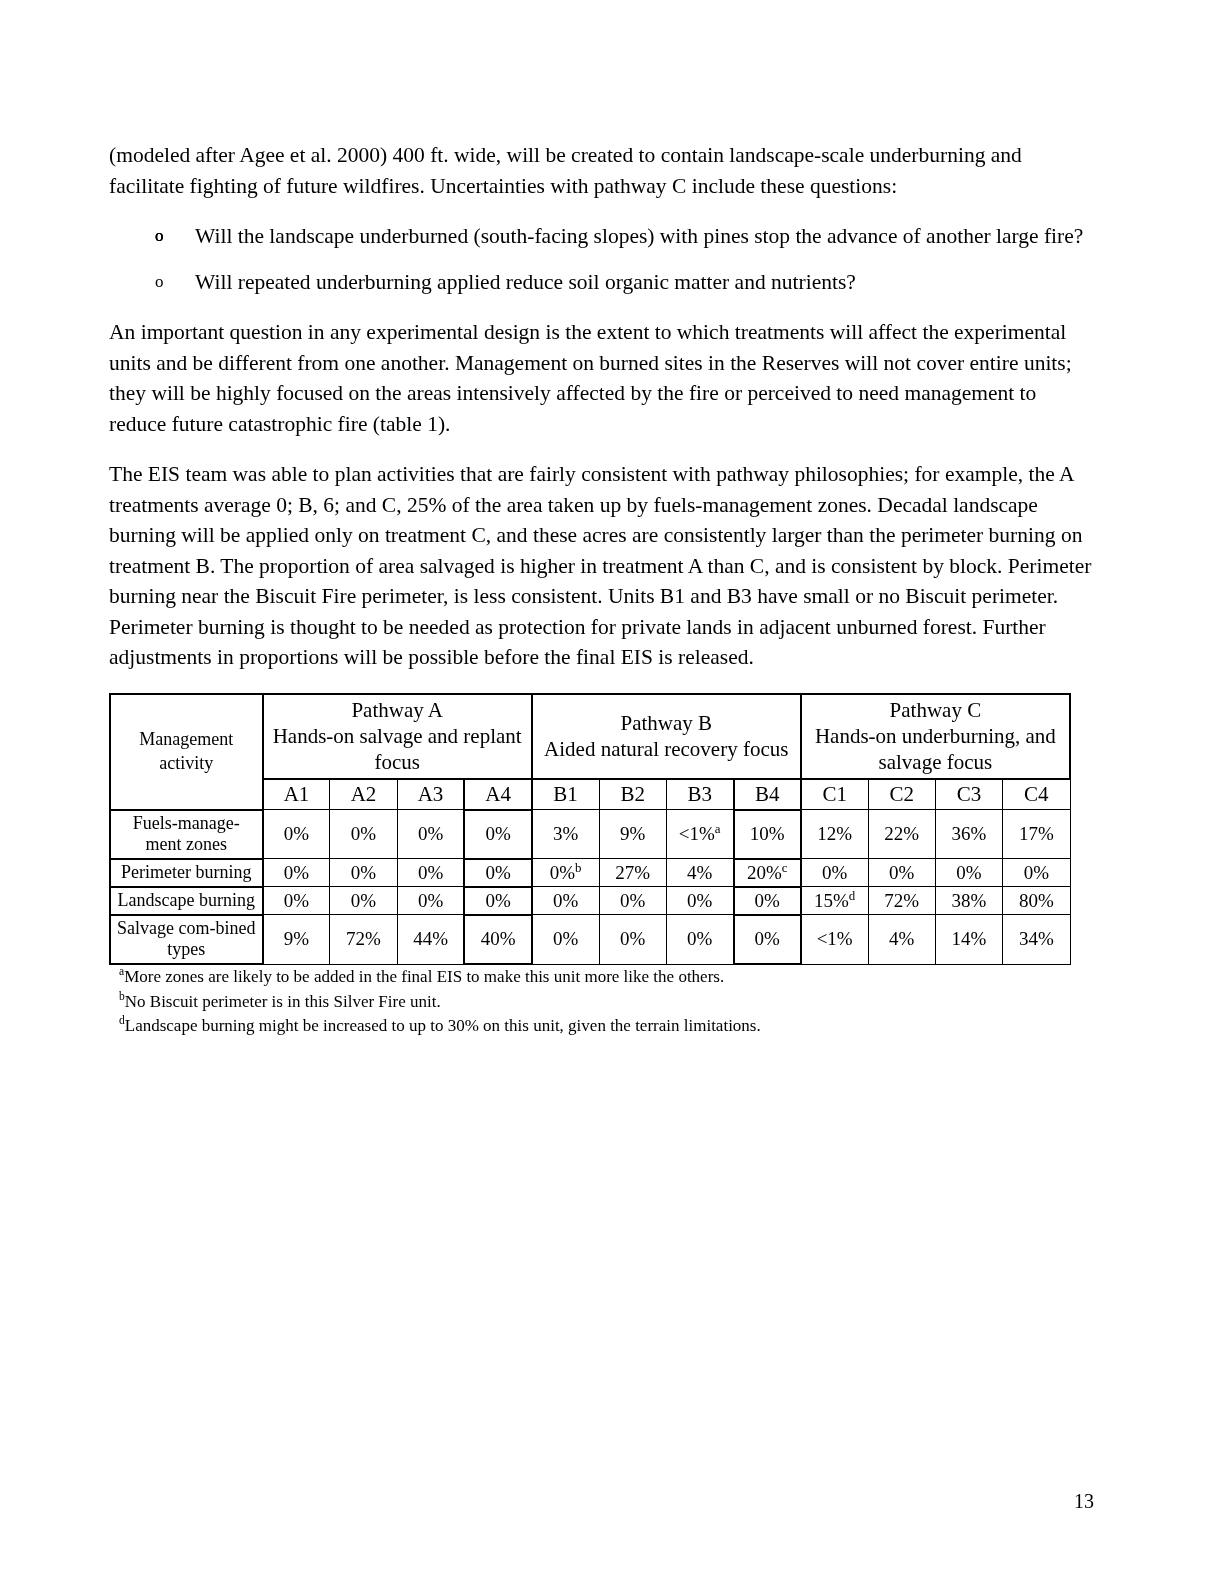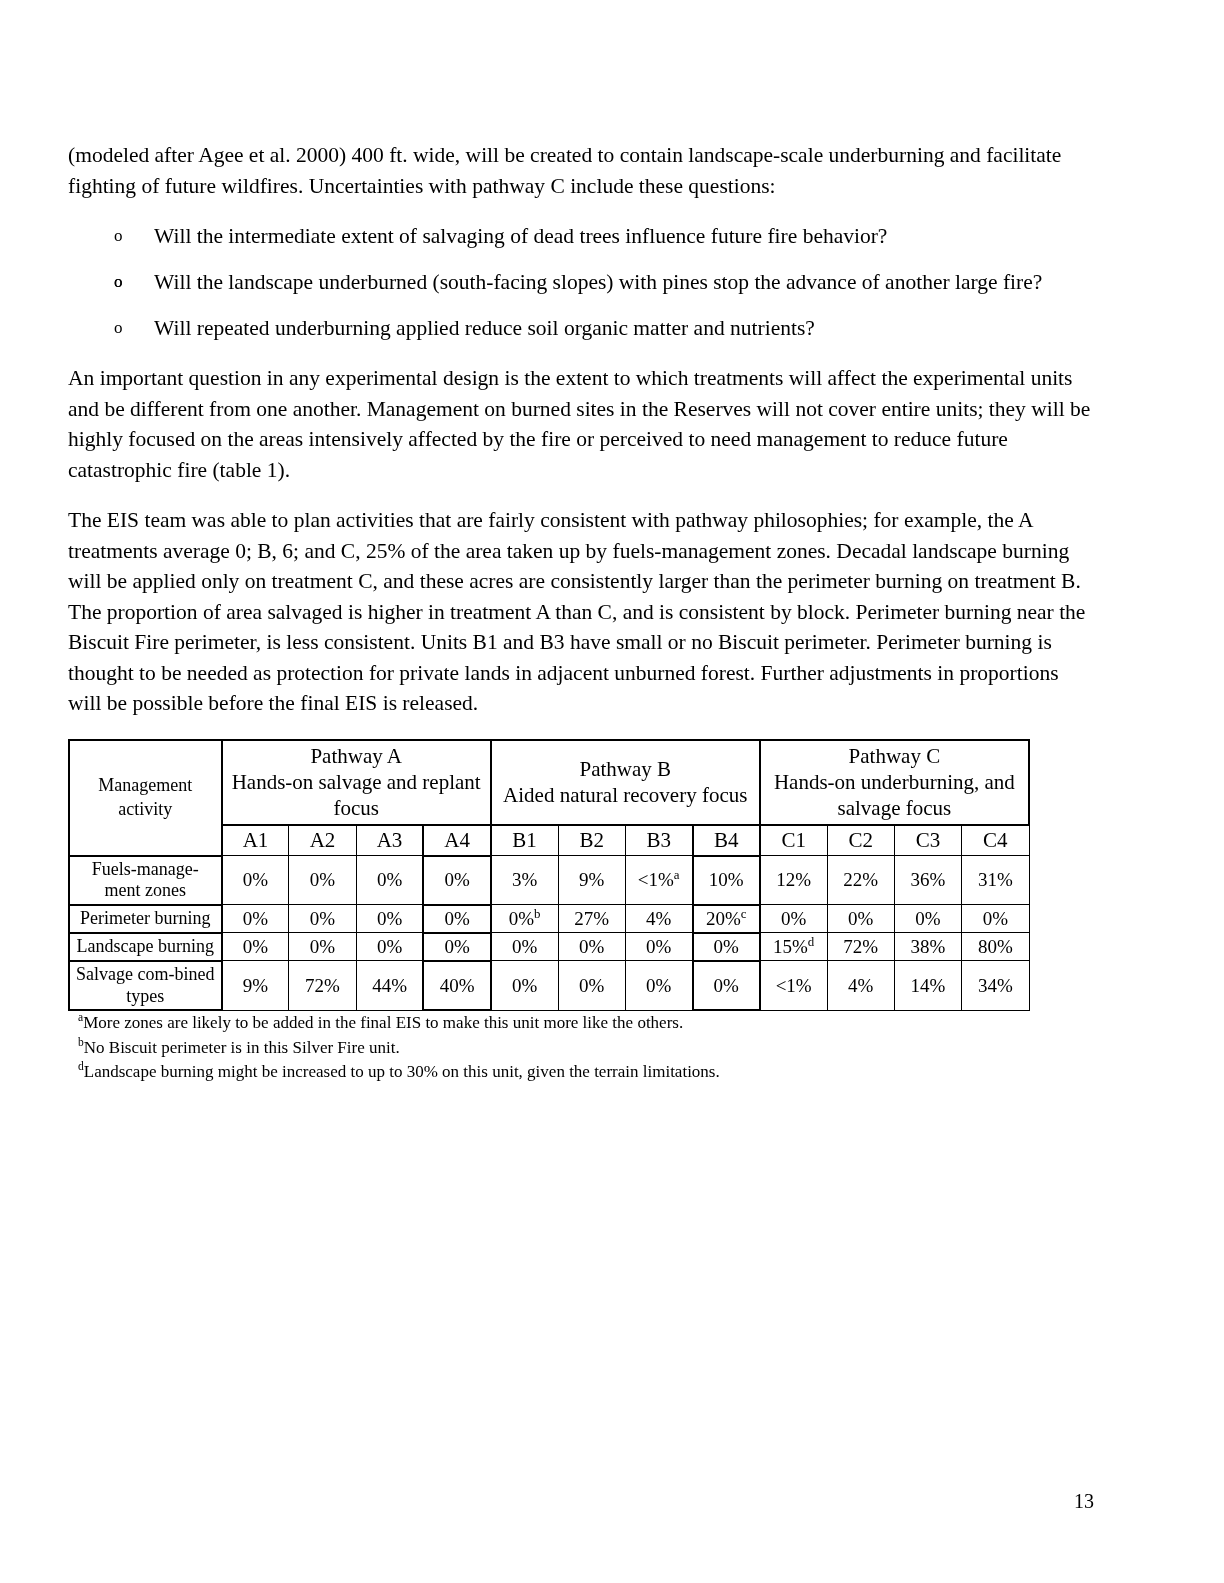--- a/index.html
+++ b/index.html
@@ -13,21 +13,21 @@
     position: relative;
     font-family: "Liberation Serif", serif;
     color: #000000;
   }
   .page {
     position: absolute;
     left: 0; top: 0;
     width: 1224px;
     height: 1583px;
     box-sizing: border-box;
-    padding: 140px 130px 40px 68px;
+    padding: 140px 130px 40px 109px;
   }
   p.body-par {
     font-size: 21.5px;
     line-height: 1.42;
     margin: 0 0 20px 0;
     text-align: left;
   }
   ul.q-list {
     list-style: none;
     margin: 0 0 20px 0;
@@ -115,21 +115,20 @@
 </head>
 <body>
 
 <div class="page">
 
   <p class="body-par">(modeled after Agee et al. 2000) 400 ft. wide, will be created to contain landscape-scale underburning and facilitate fighting of future wildfires.  Uncertainties with pathway C include these questions:</p>
 
   <ul class="q-list">
     <li>
       <span class="bullet">o</span>
-      <span>Will the intermediate extent of salvaging of dead trees influence future fire behavior?</span>
     </li>
     <li>
       <span class="bullet">o</span>
     </li>
     <li>
       <span class="bullet">o</span>
       <span>Will the landscape underburned (south-facing slopes) with pines stop the advance of another large fire?</span>
     </li>
     <li>
       <span class="bullet">o</span>
@@ -198,21 +197,21 @@
         <td class="val">0%</td>
         <td class="val">0%</td>
         <td class="val outer">0%</td>
         <td class="val">3%</td>
         <td class="val">9%</td>
         <td class="val"><span>&lt;1%</span><sup>a</sup></td>
         <td class="val outer">10%</td>
         <td class="val">12%</td>
         <td class="val">22%</td>
         <td class="val">36%</td>
-        <td class="val">31%</td>
+        <td class="val">17%</td>
       </tr>
       <tr>
         <td class="rowlabel outer">Perimeter burning</td>
         <td class="val">0%</td>
         <td class="val">0%</td>
         <td class="val">0%</td>
         <td class="val outer">0%</td>
         <td class="val"><span>0%</span><sup>b</sup></td>
         <td class="val">27%</td>
         <td class="val">4%</td>

